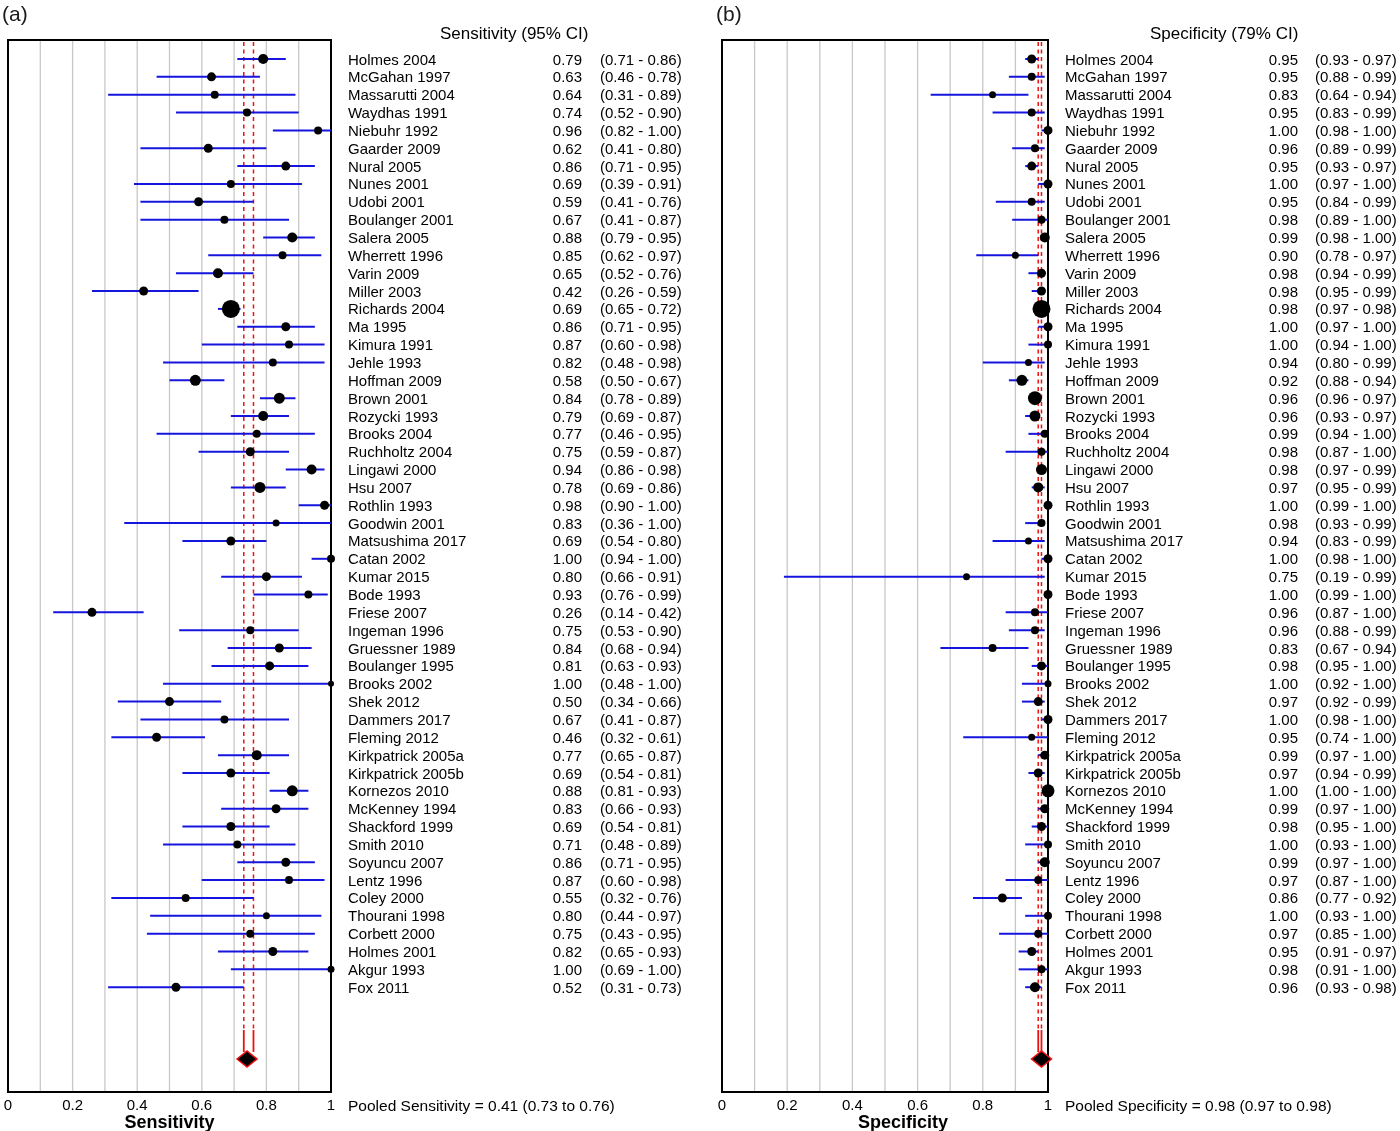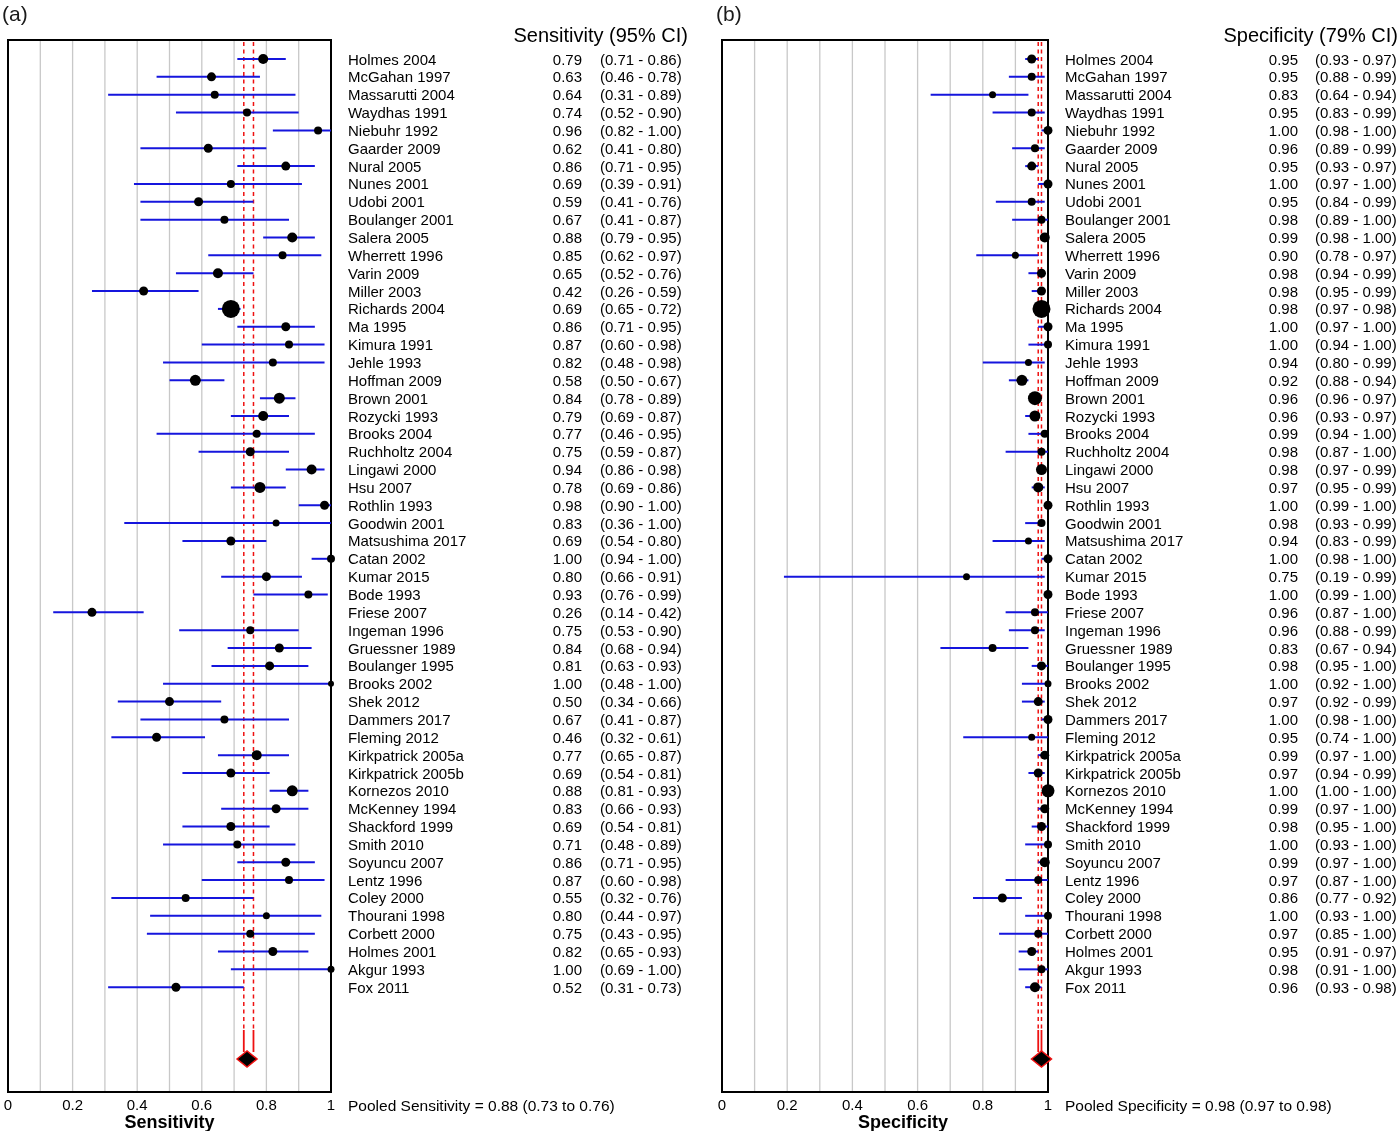--- a/index.html
+++ b/index.html
@@ -1,21 +1,21 @@
 <!DOCTYPE html>
 <html><head>
 <meta charset="utf-8">
 <style>
   html,body{margin:0;padding:0;}
   body{
     width:1400px;height:1131px;position:relative;background:#ffffff;
     font-family:"Liberation Sans",sans-serif;color:#000;overflow:hidden;
   }
   .tag{position:absolute;font-size:21px;color:#1a1a1a;}
-  .col-header{position:absolute;top:24px;font-size:20px;text-align:right;white-space:nowrap;}
+  .col-header{position:absolute;top:24px;font-size:17px;text-align:left;white-space:nowrap;}
   .xlabel{position:absolute;top:1112px;font-size:18px;text-align:center;font-weight:bold;}
   .stats{position:absolute;font-size:15.5px;line-height:22px;white-space:pre;}
   svg{position:absolute;top:0;}
   #svg-a{left:0;}
   #svg-b{left:700px;}
 </style>
 </head>
 <body>
 
 <div class="tag" style="left:2px;top:2px">(a)</div>
@@ -810,21 +810,21 @@
     <text x="152.4" y="1110" font-size="15" fill="#000000" text-anchor="middle">0.4</text>
     <text x="217.6" y="1110" font-size="15" fill="#000000" text-anchor="middle">0.6</text>
     <text x="282.8" y="1110" font-size="15" fill="#000000" text-anchor="middle">0.8</text>
     <text x="348" y="1110" font-size="15" fill="#000000" text-anchor="middle">1</text>
   </svg>
 
 <div class="xlabel" style="left:8px;width:323px">Sensitivity</div>
 <div class="xlabel" style="left:740px;width:326px">Specificity</div>
 
 <div class="stats" style="left:348px;top:1051px">
-  <div>Pooled Sensitivity = 0.88 (0.73 to 0.76)</div>
+  <div>Pooled Sensitivity = 0.41 (0.73 to 0.76)</div>
   
   
 </div>
 <div class="stats" style="left:1065px;top:1051px">
   <div>Pooled Specificity = 0.98 (0.97 to 0.98)</div>
   
   
 </div>
 
 </body></html>

